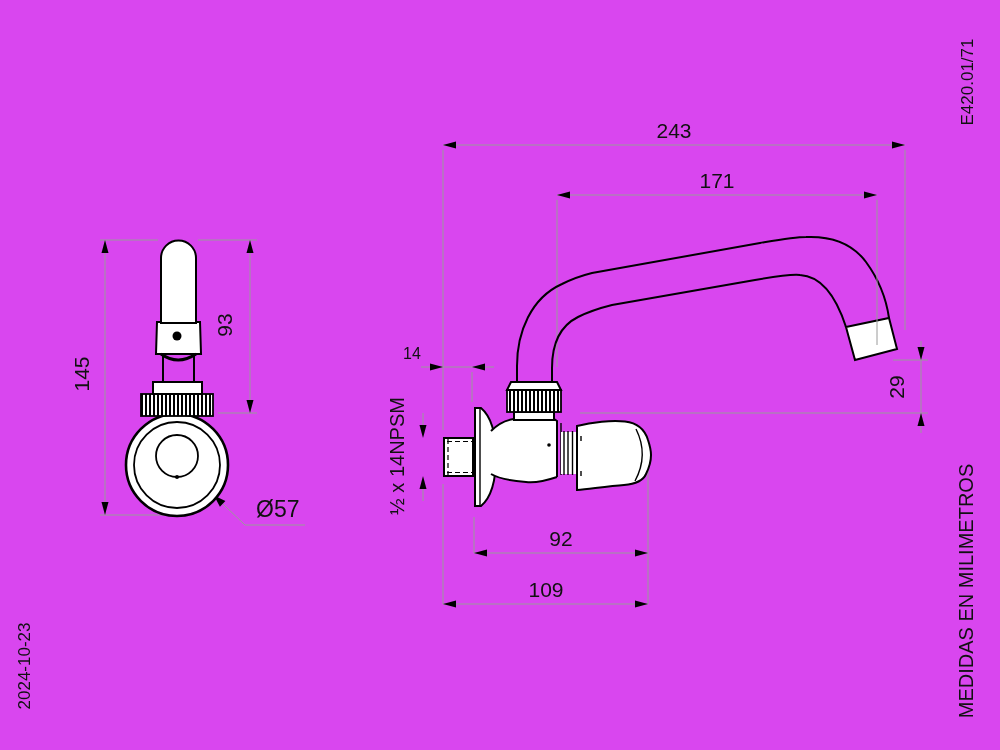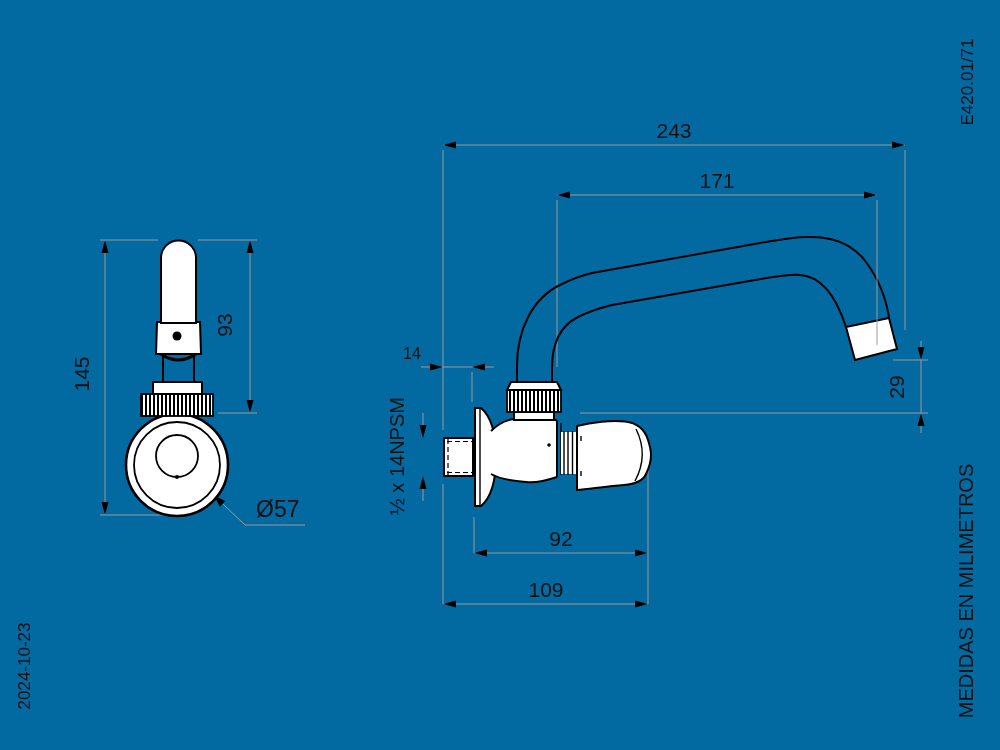--- a/index.html
+++ b/index.html
@@ -1,16 +1,16 @@
 <!DOCTYPE html>
 <html><head>
 <meta charset="utf-8">
 <style>
   html,body{margin:0;padding:0;background:#ffffff;}
-  .sheet{position:relative;width:1000px;height:750px;background:#0369a1;overflow:hidden;}
+  .sheet{position:relative;width:1000px;height:750px;background:#d946ef;overflow:hidden;}
   svg{display:block;}
   text{font-family:"Liberation Sans","DejaVu Sans",sans-serif;fill:#111;}
   .dim-txt{font-size:21px;}
   .dim-txt-sm{font-size:16px;}
   .dia-txt{font-size:23px;}
   .thread-txt{font-size:20px;}
   .corner-txt{font-size:17px;}
   .note-txt{font-size:20px;}
   .part{stroke:#000;stroke-width:2;fill:none;}
   .part-f{stroke:#000;stroke-width:2;fill:#fff;}

